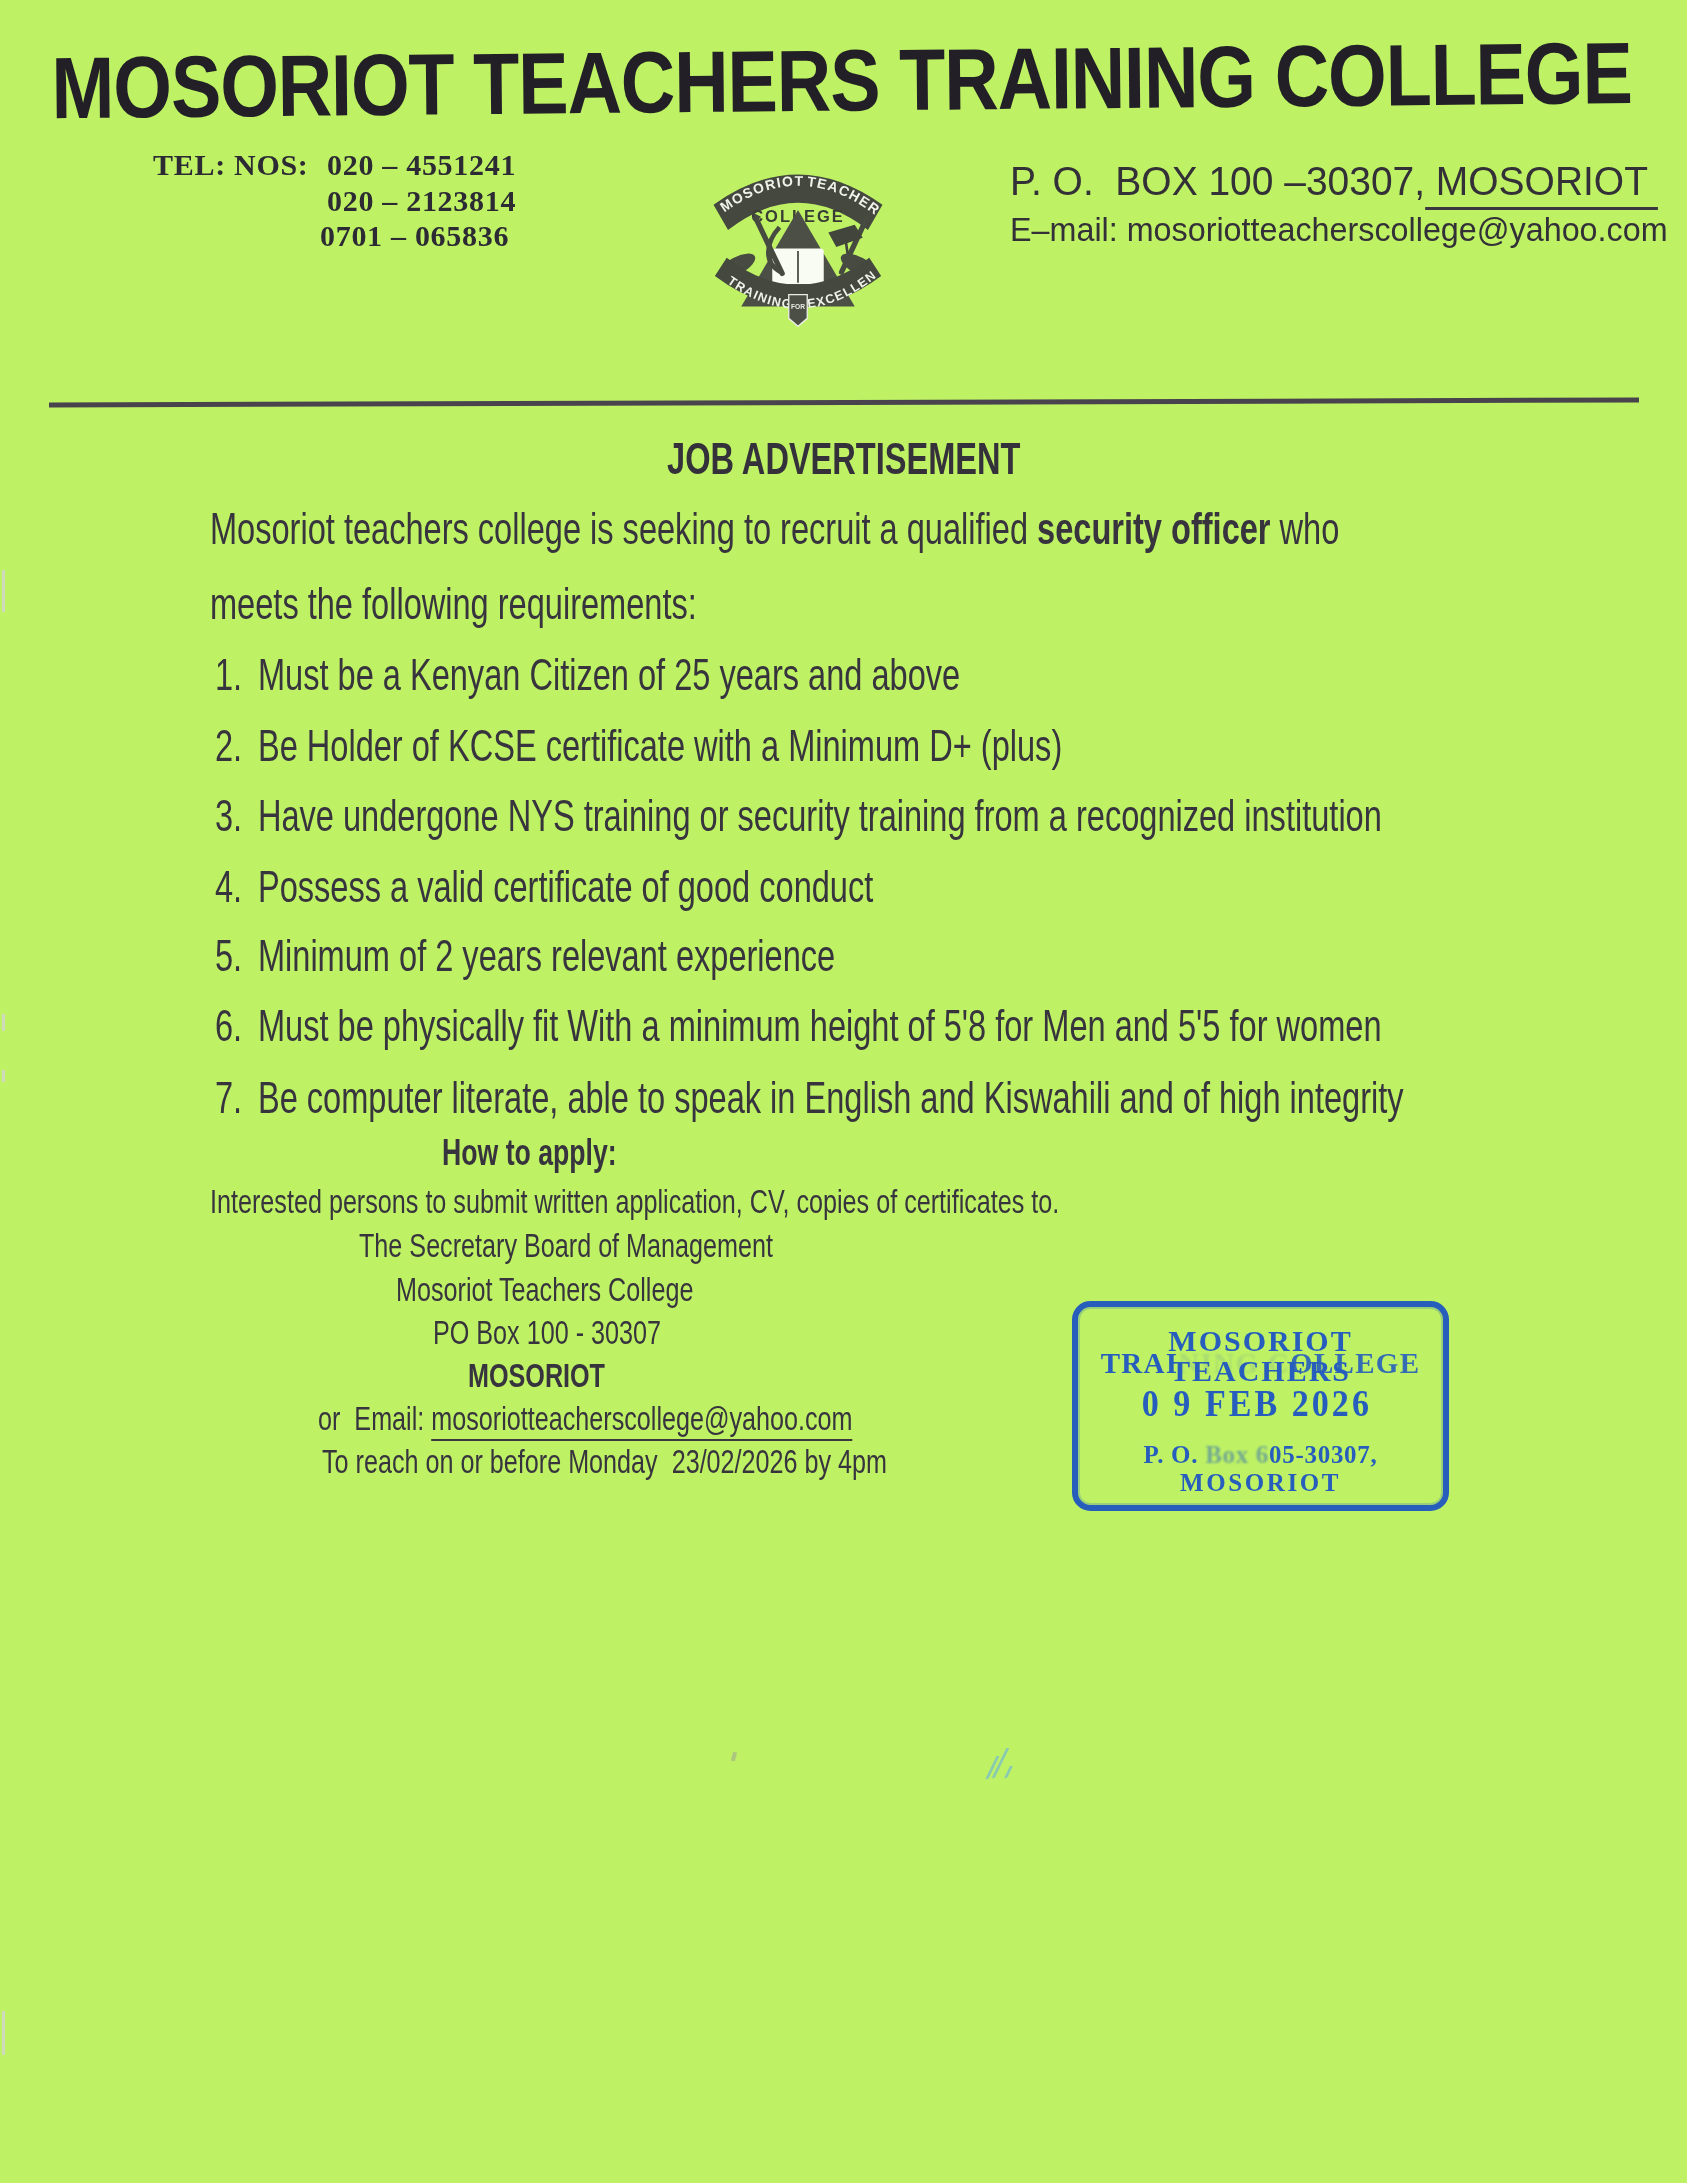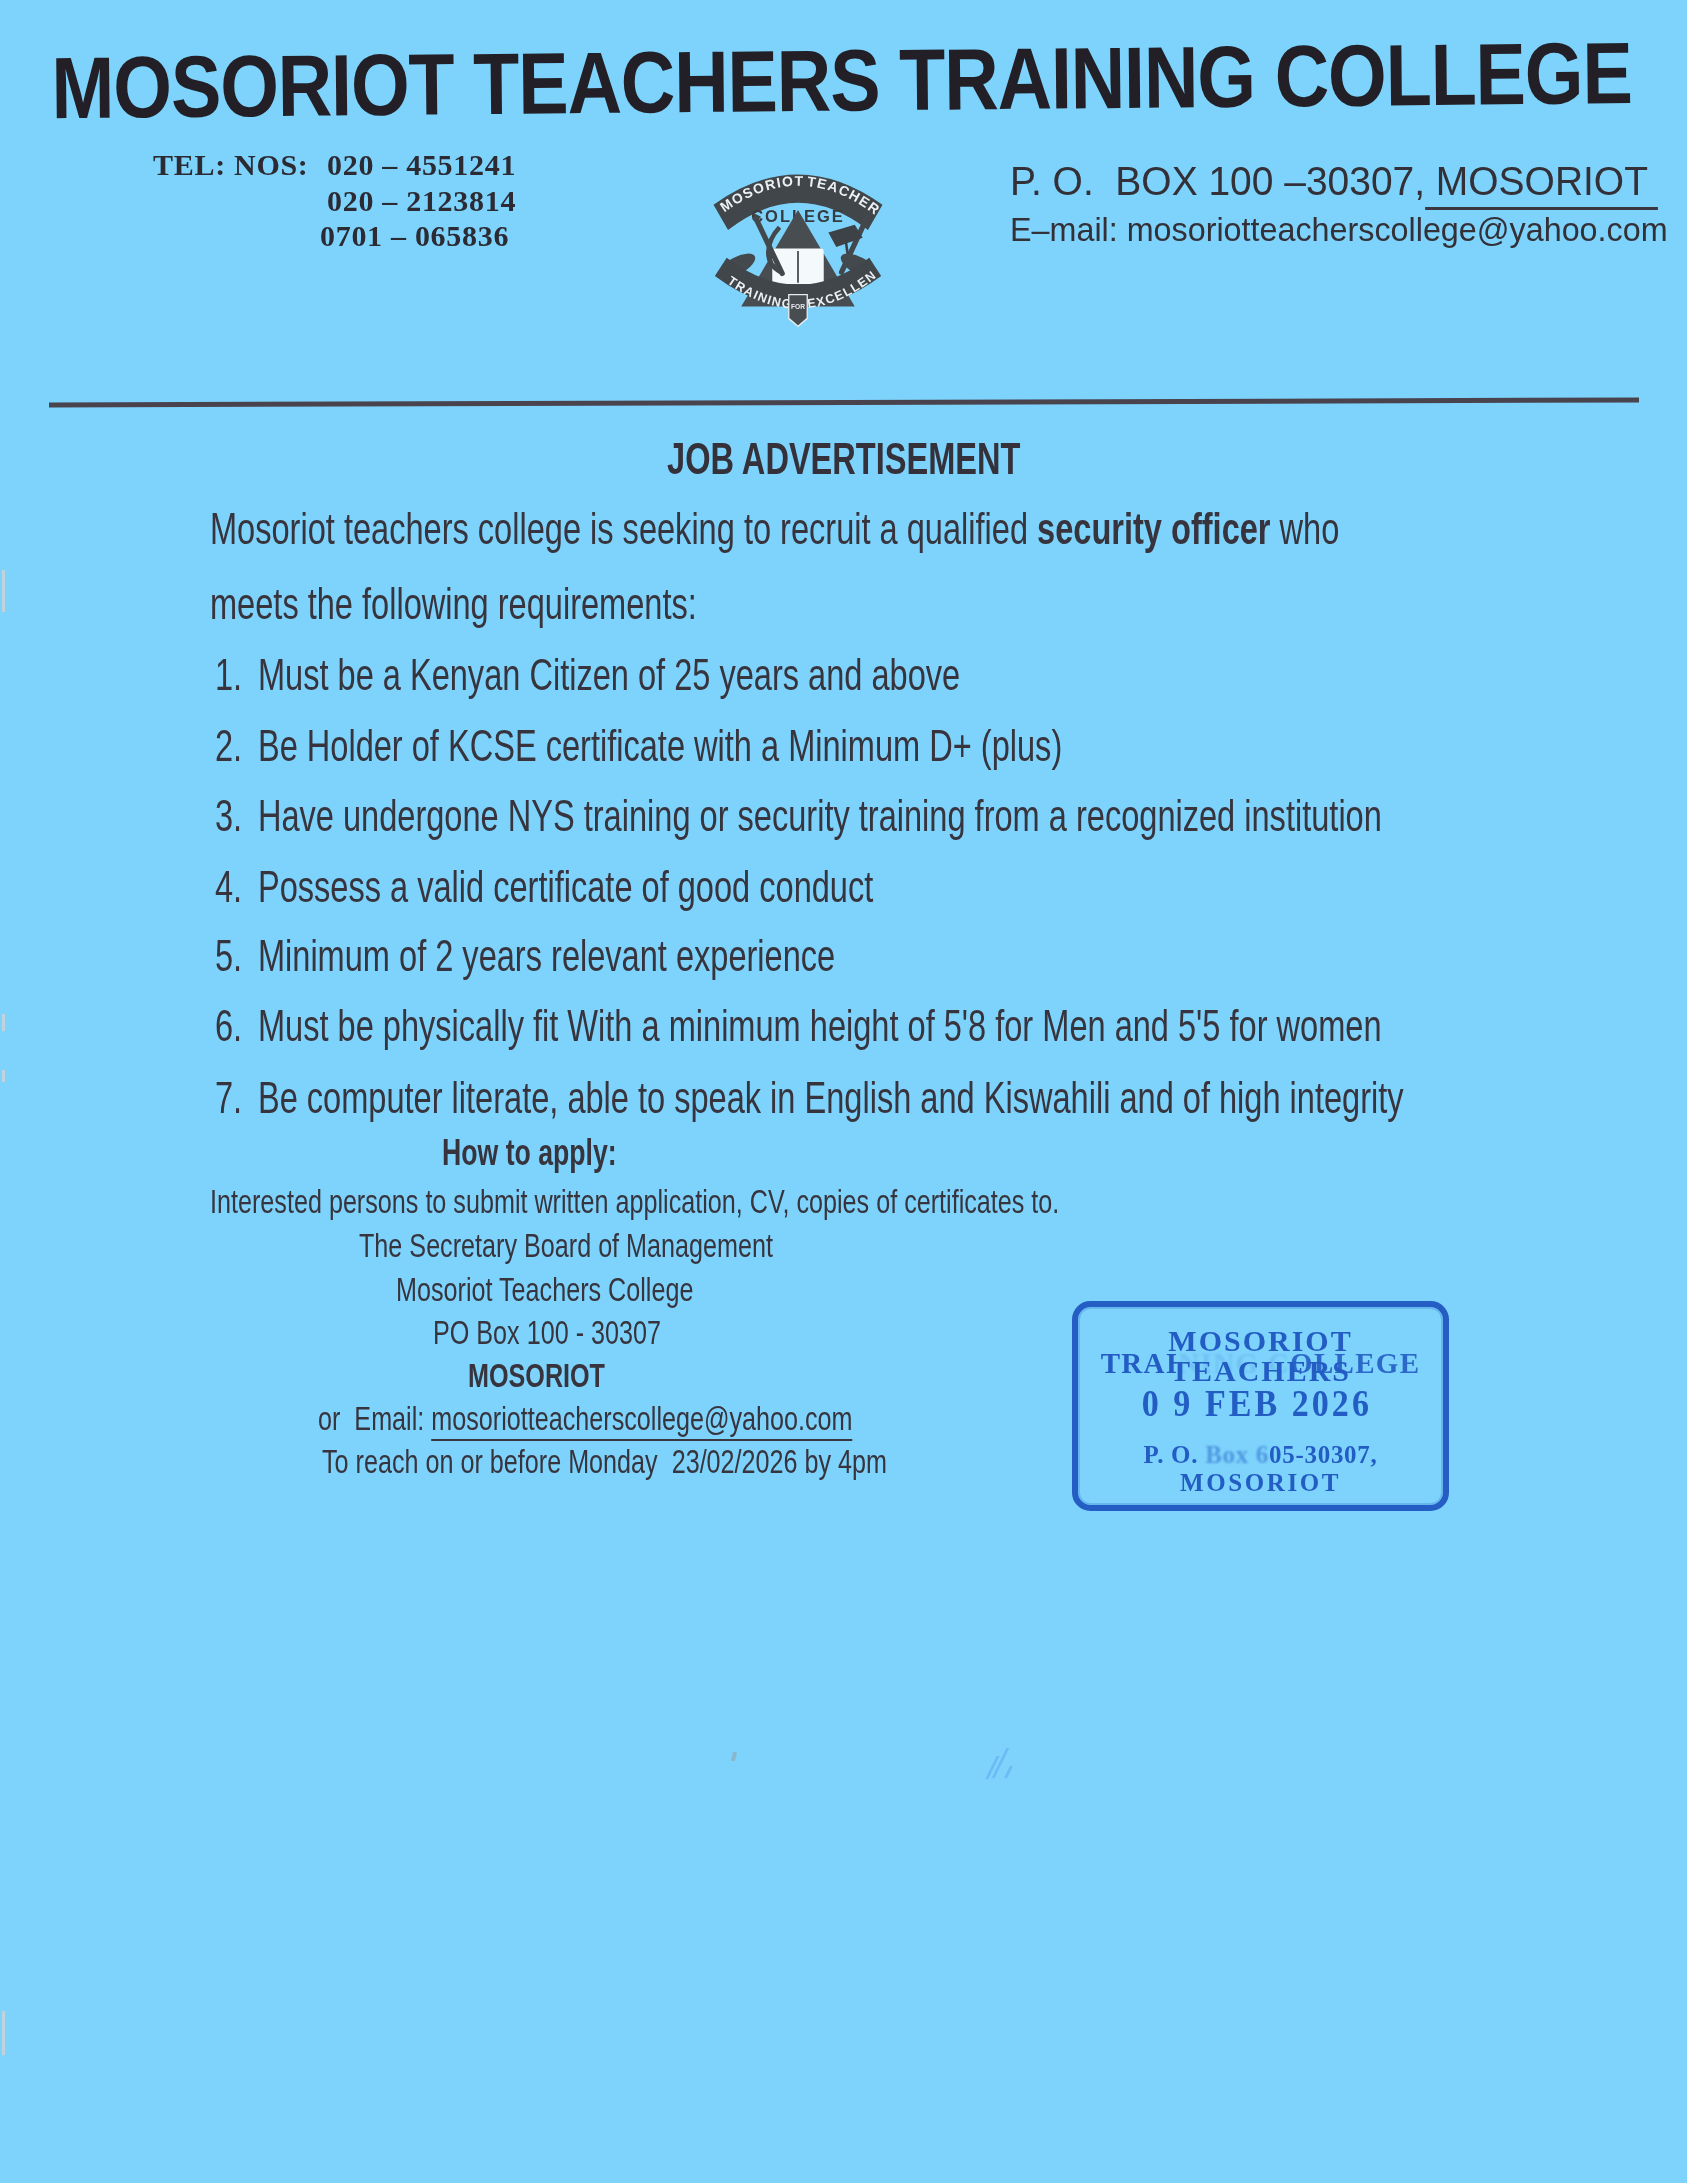--- a/index.html
+++ b/index.html
@@ -1,16 +1,16 @@
 <!DOCTYPE html>
 <html style="font-size:10.6px"><head>
 <meta charset="utf-8">
 <style>
   html,body{margin:0;padding:0;background:#e8e8e8;}
-  .page{position:relative;width:1687px;height:2183px;background:#7dd3fc;overflow:hidden;
+  .page{position:relative;width:1687px;height:2183px;background:#bef264;overflow:hidden;
         font-family:"Liberation Sans",sans-serif;}
 
   
   .title-svg{position:absolute;left:49px;top:26.5px;transform:rotate(-0.55deg);transform-origin:0 0;}
   .title-text{font-family:"Liberation Sans",sans-serif;font-weight:bold;font-size:132px;
               fill:#221f26;letter-spacing:-2px;}
   .tel{position:absolute;font-family:"Liberation Serif",serif;font-weight:bold;font-size:30px;
        color:#2c2a33;line-height:1;white-space:pre;letter-spacing:0.7px;margin-left:24px;}
   .hdr-right{position:absolute;left:1010px;color:#333037;line-height:1;white-space:pre;
              transform:scaleX(.95);transform-origin:0 0;}

